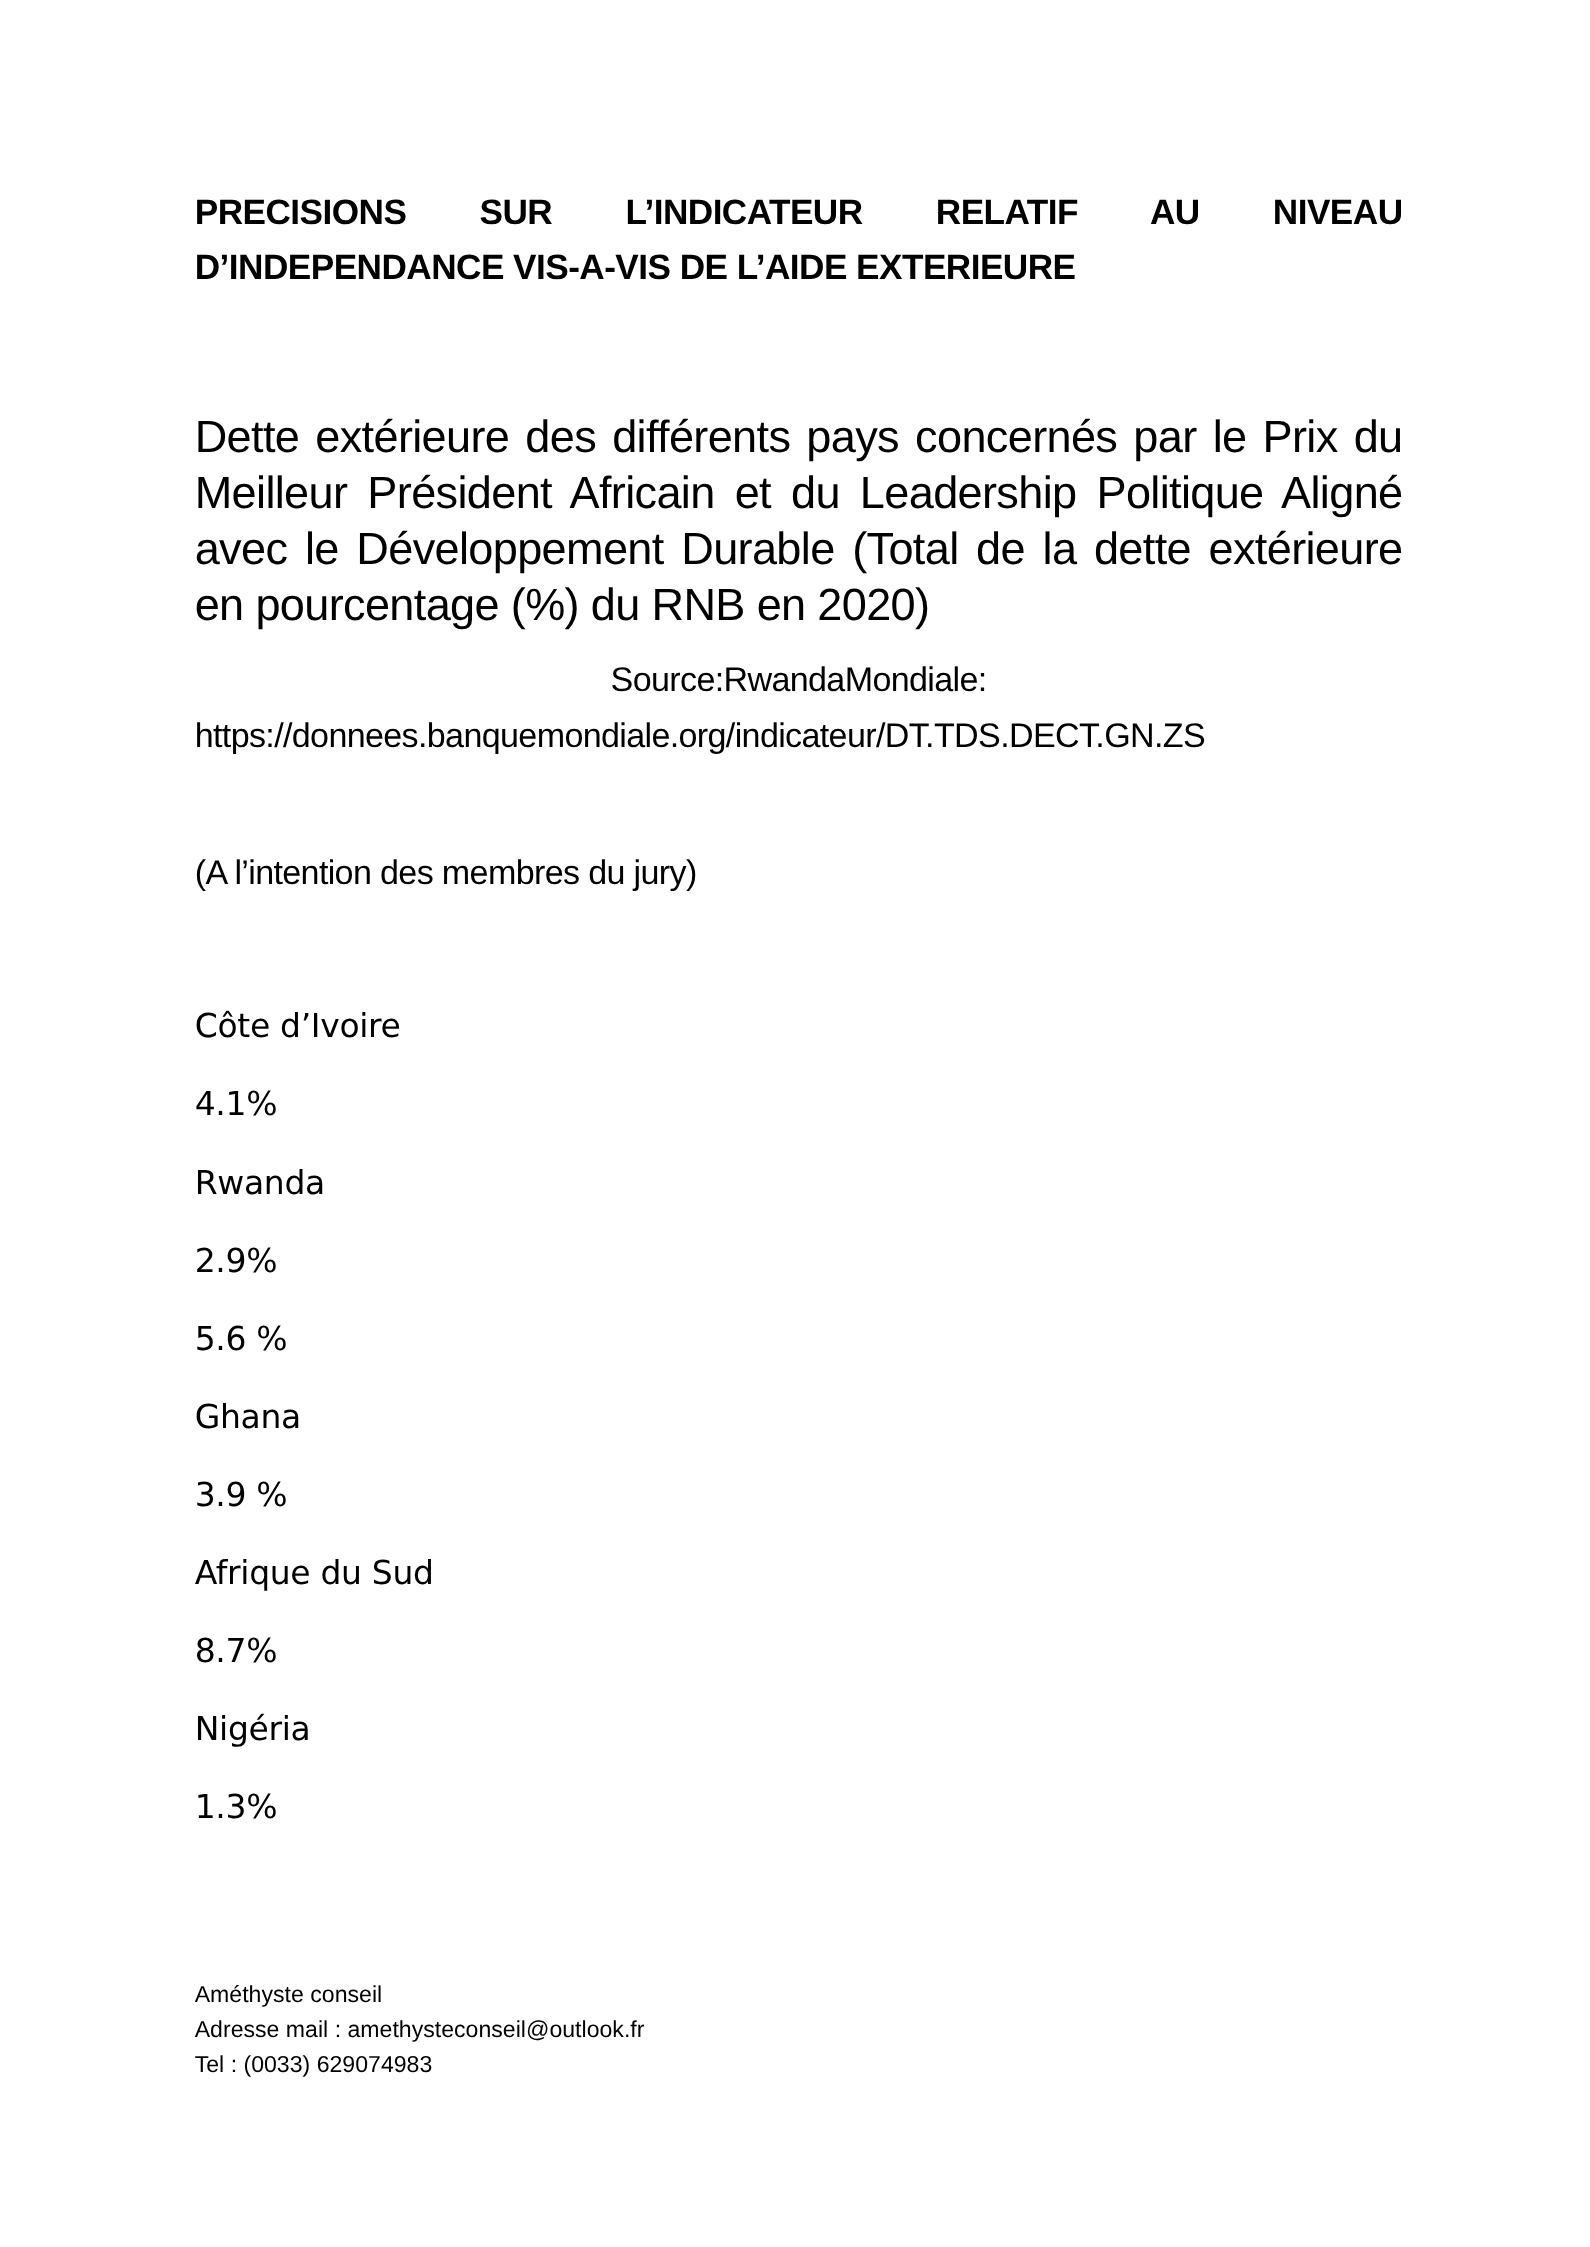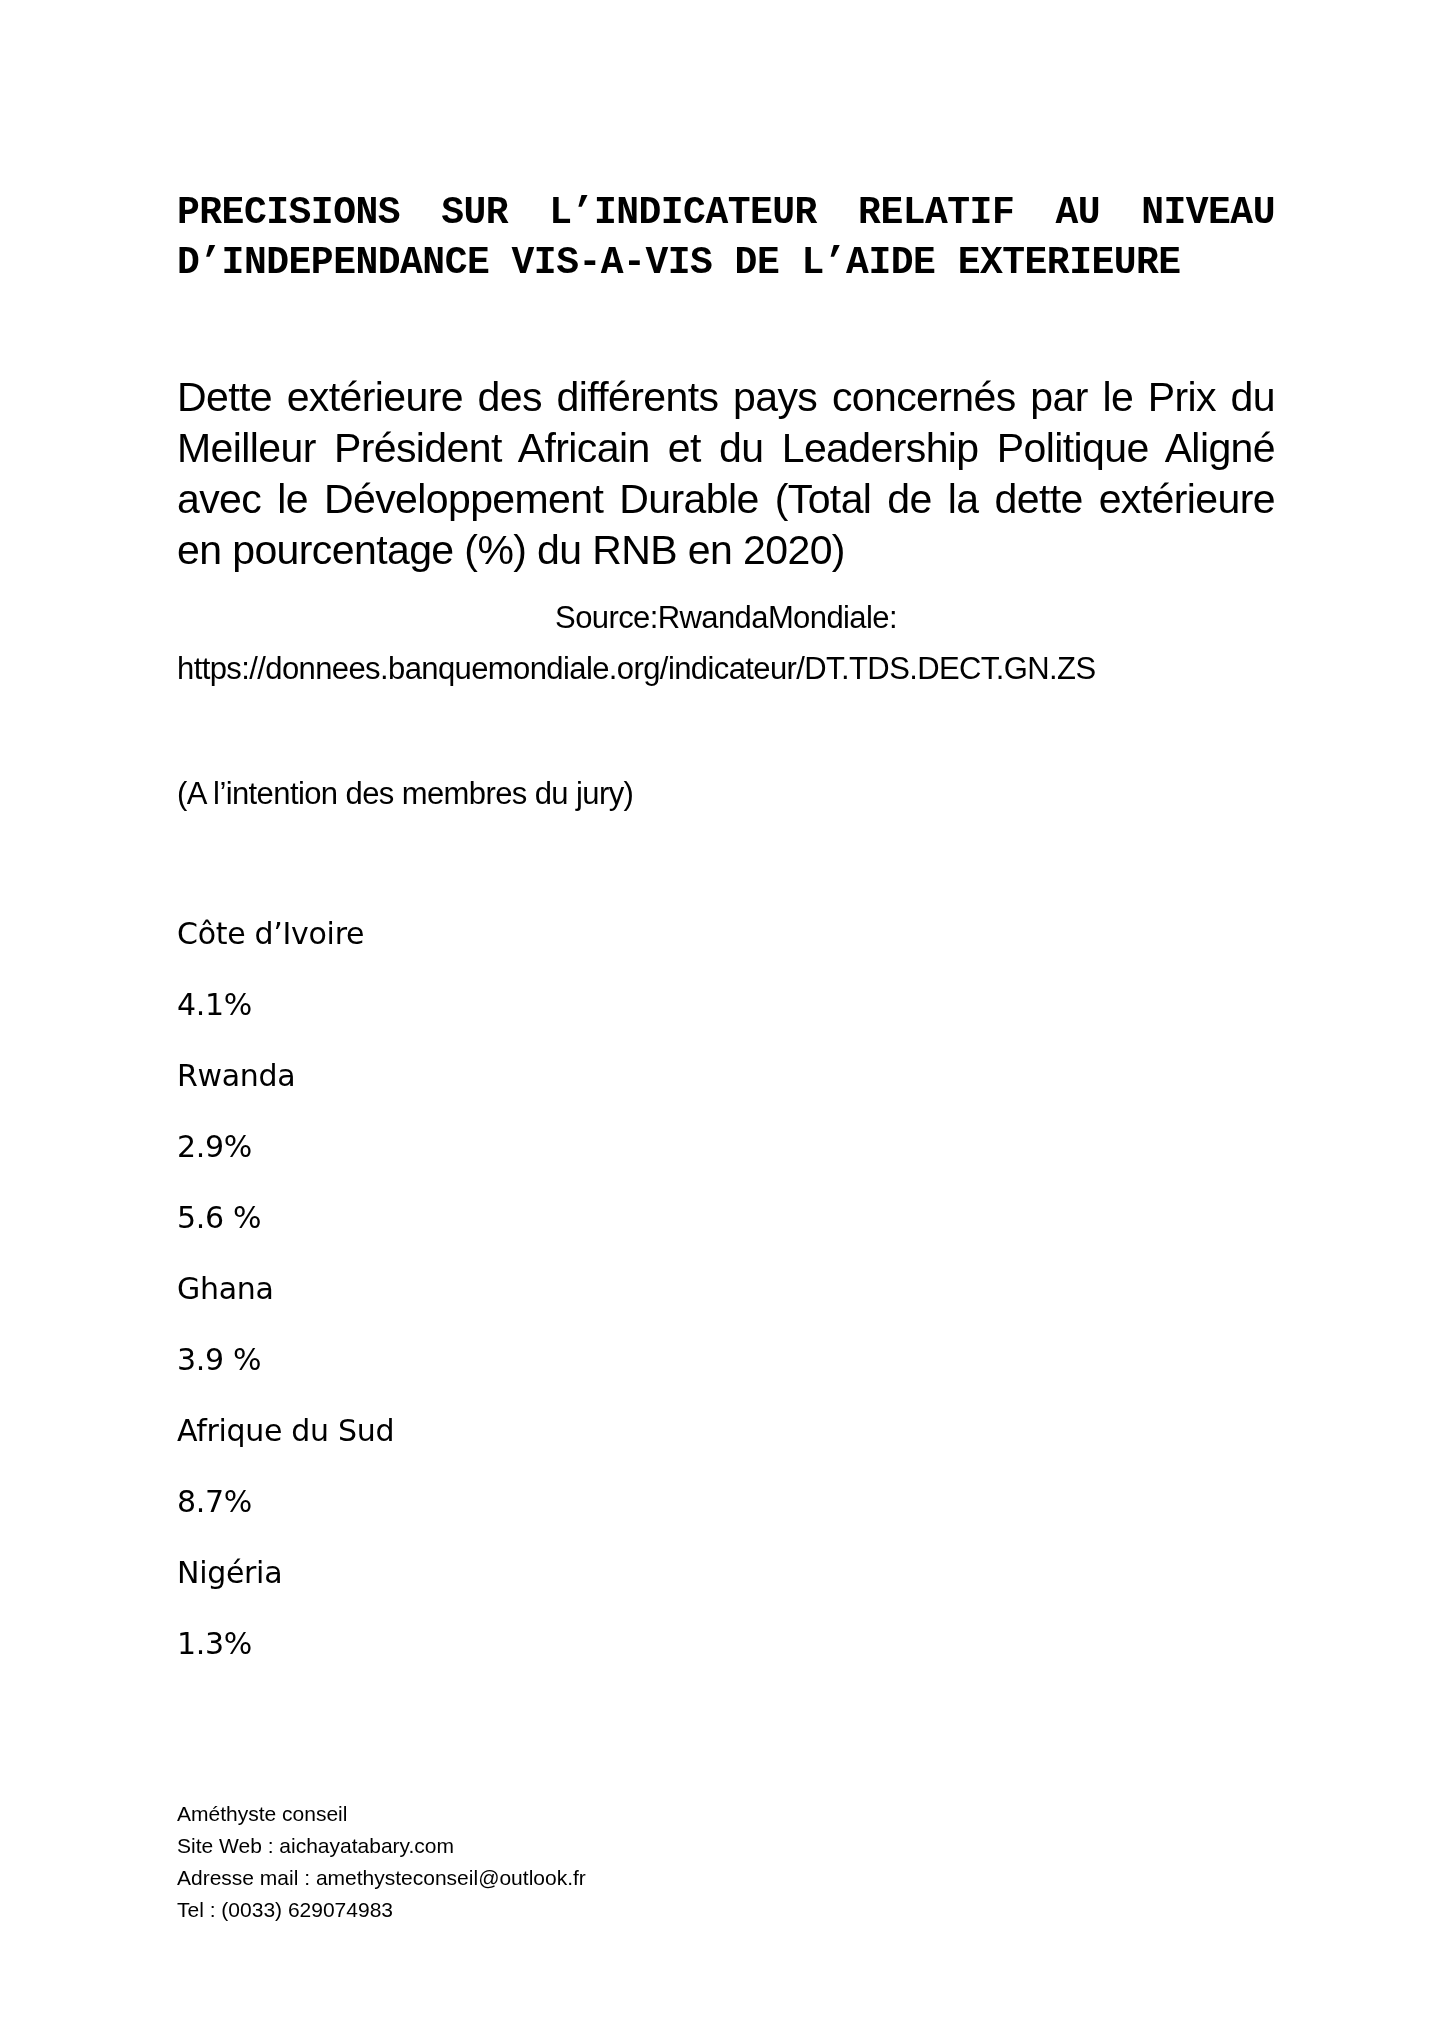--- a/index.html
+++ b/index.html
@@ -1,21 +1,21 @@
 <!DOCTYPE html>
 <html><head>
   <meta charset="utf-8">
   <style>
     html, body { margin: 0; padding: 0; background: #ffffff; }
     body { width: 1445px; height: 2043px; position: relative; overflow: hidden; color: #000; }
     .page { position: absolute; left: 177px; top: 0; width: 1098px; }
     .title {
-      position: absolute; left: 0; top: 188px; width: 1098px;
-      font-family: Liberation Mono, monospace; font-weight: bold;
-      font-size: 38px; line-height: 50px; text-align: justify;
+      position: absolute; left: 0; top: 168px; width: 1098px;
+      font-family: Liberation Sans, sans-serif; font-weight: bold;
+      font-size: 32px; line-height: 50px; text-align: justify;
       text-align-last: left; letter-spacing: -0.5px;
     }
     .title .l1 { display: block; text-align: justify; text-align-last: justify; }
     .title .l2 { display: block; }
     .intro {
       position: absolute; left: 0; top: 372px; width: 1098px;
       font-family: "Liberation Sans", sans-serif; font-size: 41px; line-height: 51px;
       text-align: justify; letter-spacing: -0.6px;
     }
     .source {
@@ -83,18 +83,17 @@
     <span class="item">Ghana</span>
     <span class="item">3.9 %</span>
     <span class="item">Afrique du Sud</span>
     <span class="item">8.7%</span>
     <span class="item">Nigéria</span>
     <span class="item">1.3%</span>
   </div>
 
   <div class="footer">
     <span>Améthyste conseil</span>
-    <span>Site Web : aichayatabary.com</span>
     <span>Adresse mail : amethysteconseil@outlook.fr</span>
     <span>Tel : (0033) 629074983</span>
   </div>
 
 </div>
 
 </body></html>

